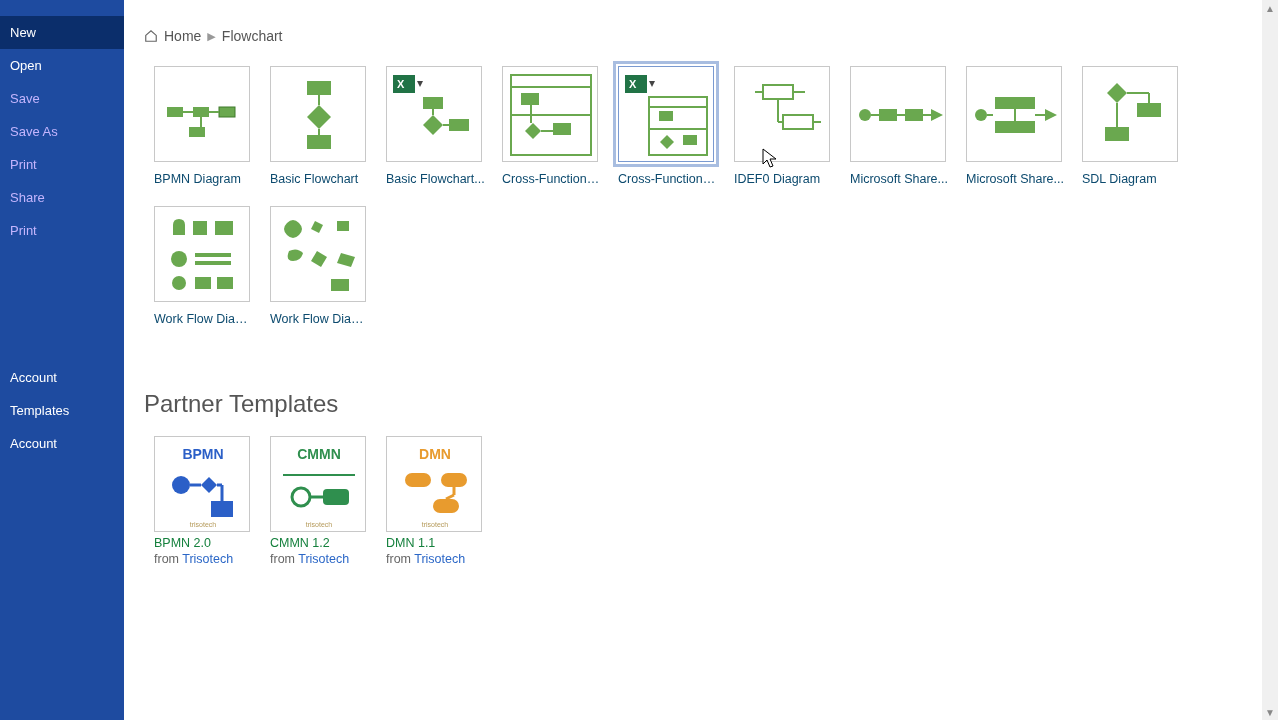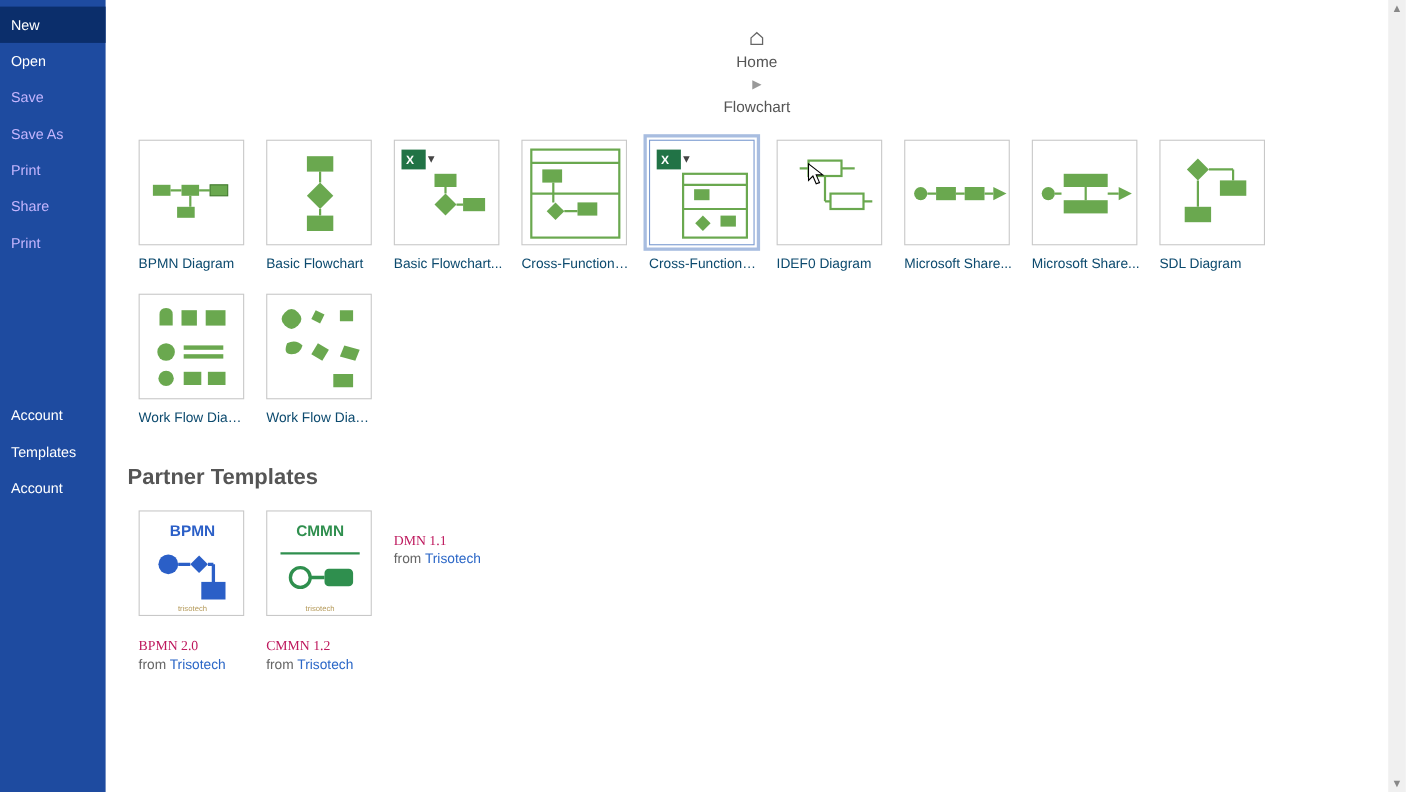--- a/index.html
+++ b/index.html
@@ -7,26 +7,26 @@
     font-family: "Segoe UI", Arial, sans-serif;
     font-size: 13px;
     color: #333;
     background: #fff;
     width: 1280px;
     height: 720px;
     overflow: hidden;
     display: flex;
   }
   .sidebar {
-    width: 96px;
+    width: 124px;
     background: #1e4ba0;
     color: #fff;
     display: flex;
     flex-direction: column;
-    padding-top: 6px;
+    padding-top: 16px;
   }
   .sidebar .item {
     padding: 9px 10px;
     font-size: 13px;
     cursor: default;
   }
   .sidebar .item.selected { background: #0b2e6b; }
   .sidebar .item.disabled { color: #c4b5fd; }
   .sidebar .spacer { flex: 1; }
   .sidebar .bottom { }
@@ -73,30 +73,29 @@
   .tpl .label {
     font-size: 12.5px;
     color: #0c4a6e;
     margin-top: 10px;
     white-space: nowrap;
     overflow: hidden;
     text-overflow: ellipsis;
     max-width: 100px;
   }
   .section-title {
-    font-size: 20px;
-    font-weight: 700;
+    font-size: 24px;
+    font-weight: 400;
     color: #555;
-    margin: 36px 0 18px 0;
+    margin: 64px 0 18px 0;
   }
   .partner-label {
     font-size: 12.5px;
-    color: #be185d;
-    margin-top: 20px;
-    font-family: Liberation Serif, serif;
+    color: #15803d;
+    margin-top: 4px;
   }
   .partner-from {
     font-size: 12.5px;
     color: #666;
     margin-top: 2px;
   }
   .partner-from .blue { color: #2b67c7; }
   .scrollbar {
     position:absolute; right:2px; top:0; width:16px; height:100%;
     background:#f0f0f0;
@@ -126,21 +125,21 @@
   <div class="bottom">
     <div class="item">Account</div>
     <div class="item">Templates</div>
     <div class="item">Account</div>
   </div>
   <div style="height:260px"></div>
 </div>
 
 <div class="main">
 
-  <div class="breadcrumb" style="margin-top:28px;flex-direction:column;">
+  <div class="breadcrumb" style="margin-top:28px;">
     <svg viewBox="0 0 24 24" fill="none" stroke="#666" stroke-width="2">
         <path d="M3 11 L12 3 L21 11 V21 H3 Z"></path>
       </svg>
     <a href="#">Home</a>
     <span class="sep">▶</span>
     <span>Flowchart</span>
   </div>
 
   <div class="grid" id="template-grid">
       <div class="tpl">
@@ -306,20 +305,29 @@
     <line x1="12" y1="38" x2="84" y2="38" stroke="#2f8f4e" stroke-width="2"></line>
       <circle cx="30" cy="60" r="9" fill="none" stroke="#2f8f4e" stroke-width="3"></circle>
       <rect x="52" y="52" width="26" height="16" rx="4" fill="#2f8f4e"></rect>
       <line x1="39" y1="60" x2="52" y2="60" stroke="#2f8f4e" stroke-width="3"></line>
     <text x="48" y="90" text-anchor="middle" font-size="7" fill="#b59a5a">trisotech</text>
   </svg></div>
     <div class="partner-label">CMMN 1.2</div>
     <div class="partner-from"><span>from </span><span class="blue">Trisotech</span></div>
       </div>
       <div class="tpl">
+        <div class="thumb"><svg viewBox="0 0 96 96" width="96" height="96">
+    <text x="48" y="22" text-anchor="middle" font-size="14" font-weight="bold" fill="#e89b2e">DMN</text>
+    <rect x="18" y="36" width="26" height="14" rx="7" fill="#e89b2e"></rect>
+      <rect x="54" y="36" width="26" height="14" rx="7" fill="#e89b2e"></rect>
+      <rect x="46" y="62" width="26" height="14" rx="7" fill="#e89b2e"></rect>
+      <line x1="67" y1="50" x2="67" y2="58" stroke="#e89b2e" stroke-width="3"></line>
+      <line x1="67" y1="58" x2="59" y2="62" stroke="#e89b2e" stroke-width="3"></line>
+    <text x="48" y="90" text-anchor="middle" font-size="7" fill="#b59a5a">trisotech</text>
+  </svg></div>
     <div class="partner-label">DMN 1.1</div>
     <div class="partner-from"><span>from </span><span class="blue">Trisotech</span></div>
       </div>
     </div>
 
   <div class="scrollbar">
     <div class="track-btn">▲</div>
     <div style="flex:1"></div>
     <div class="track-btn" style="position:absolute;bottom:0">▼</div>
   </div>

